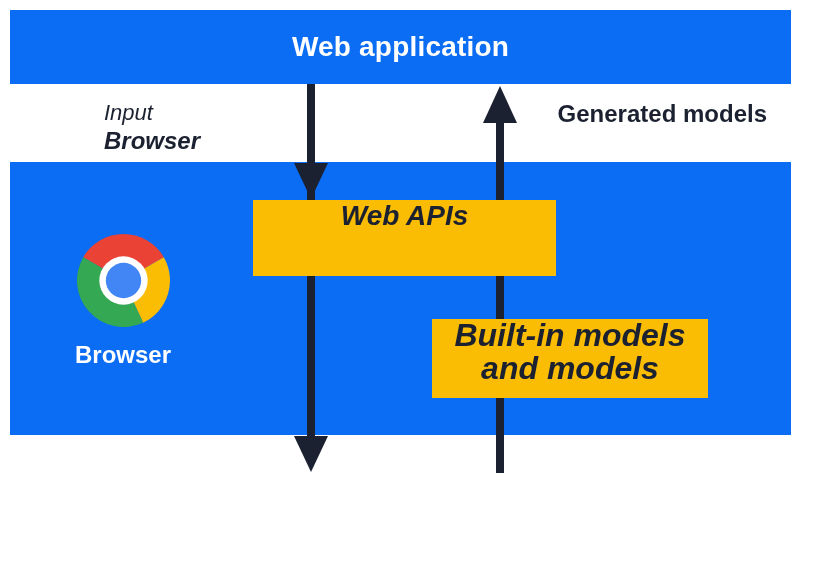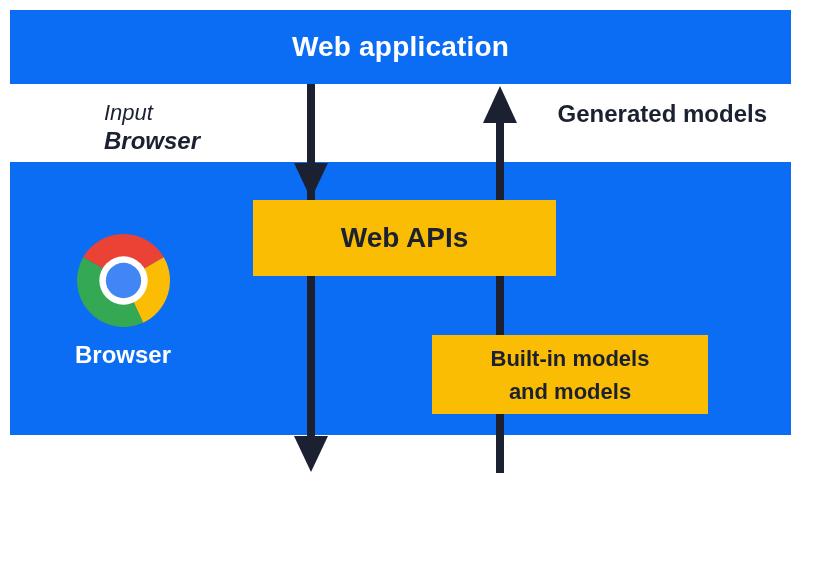--- a/index.html
+++ b/index.html
@@ -38,25 +38,25 @@
     position:absolute;z-index:3;color:var(--ink);
   }
   .flow-label .caption{font-size:22px;line-height:27px;}
   .flow-label .value{font-size:24px;font-weight:bold;line-height:29px;}
   .label-input{left:104px;top:99px;text-align:left;font-style:italic;}
   .label-output{right:53px;top:99px;text-align:right;}
   .yellow-box{
     position:absolute;z-index:3;
     background:var(--yellow);
     color:var(--ink);
-    display:flex;flex-direction:column;align-items:center;justify-content:center;
-    font-size:28px;font-weight:bold;text-align:center;
+    display:flex;flex-direction:column;align-items:center;justify-content:flex-start;
+    font-size:28px;font-weight:bold;text-align:center;font-style:italic;
   }
   .box-webapis{left:253px;top:200px;width:303px;height:76px;}
-  .box-models{left:432px;top:319px;width:276px;height:79px;font-size:22px;line-height:33px;margin-top:16px;}
+  .box-models{left:432px;top:319px;width:276px;height:79px;font-size:32px;line-height:33px;}
   .chrome-icon{
     position:absolute;left:77px;top:234px;width:93px;height:93px;z-index:3;
   }
   .browser-label{
     position:absolute;left:23px;top:341px;width:200px;z-index:3;
     text-align:center;color:var(--white);
     font-size:24px;font-weight:bold;
   }
 </style>
 </head>

